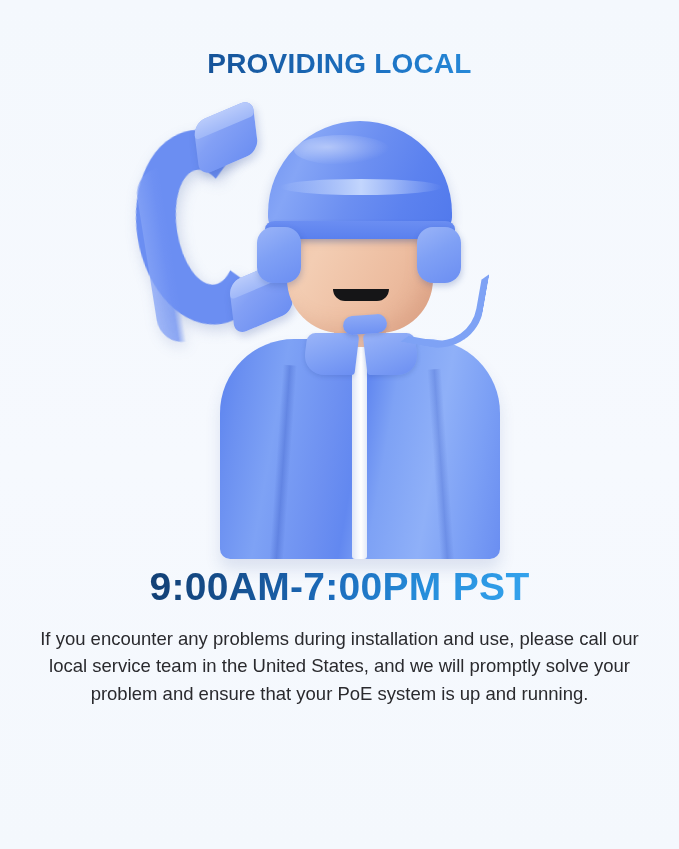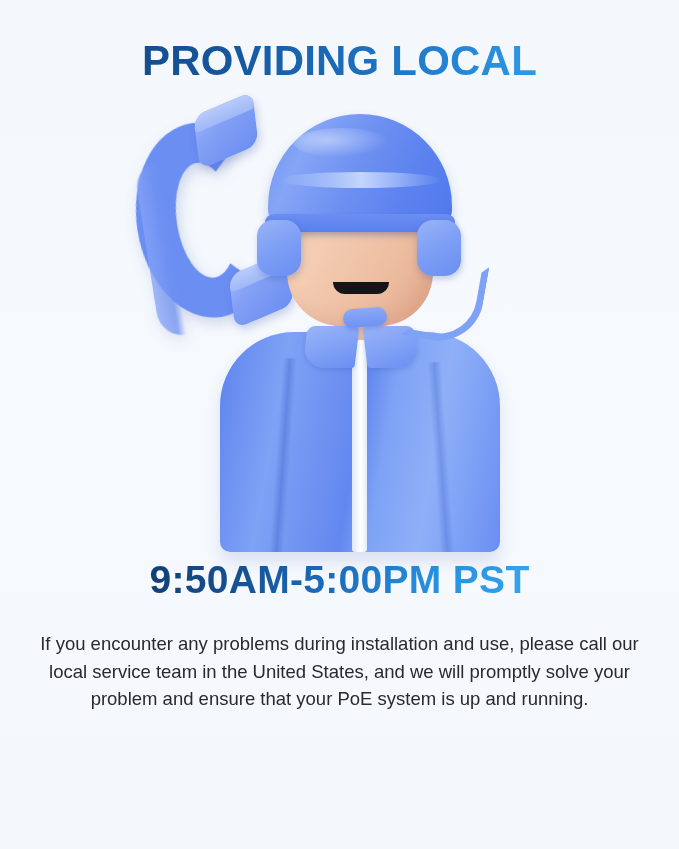--- a/index.html
+++ b/index.html
@@ -19,25 +19,25 @@
     position: absolute;
     inset: 0;
     background: linear-gradient(180deg, #f4f8fd 0%, #f6f9fe 55%, #f4f8fd 100%);
     display: flex;
     flex-direction: column;
     align-items: center;
   }
 
   
   .headline {
-    margin: 0;
+    margin: 11px;
     padding-top: 38px;
     width: 560px;
     text-align: center;
-    font-size: 42px;
+    font-size: 28px;
     line-height: 1.08;
     font-weight: 700;
     letter-spacing: 0.2px;
     text-transform: uppercase;
     background: linear-gradient(95deg, #14477e 0%, #16549a 28%, #1d73c4 58%, #2e9ae8 86%, #35a6ef 100%);
     -webkit-background-clip: text;
     background-clip: text;
     color: transparent;
     -webkit-text-fill-color: transparent;
   }
@@ -325,21 +325,21 @@
     white-space: nowrap;
     background: linear-gradient(95deg, #123f74 0%, #16508f 22%, #1c6cbc 48%, #2790dd 74%, #34a3ed 100%);
     -webkit-background-clip: text;
     background-clip: text;
     color: transparent;
     -webkit-text-fill-color: transparent;
   }
 
   
   .blurb {
-    margin: 12px;
+    margin: 0;
     padding-top: 16px;
     width: 600px;
     text-align: center;
     font-size: 18.5px;
     line-height: 1.47;
     color: #2a2a2e;
   }
 </style>
 </head>
 <body>
@@ -383,17 +383,17 @@
       <div class="earcup left"></div>
       <div class="earcup right"></div>
       <div class="mic-boom"></div>
       <div class="mic-tip"></div>
 
       <div class="mouth"></div>
     </div>
 
   </div>
 
-  <p class="hours">9:50AM-5:00PM PST</p>
+  <p class="hours">9:00AM-7:00PM PST</p>
 
   <p class="blurb">If you encounter any problems during installation and use, please call our local service team in the United States, and we will promptly solve your problem and ensure that your PoE system is up and running.</p>
 
 </div>
 
 </body></html>

